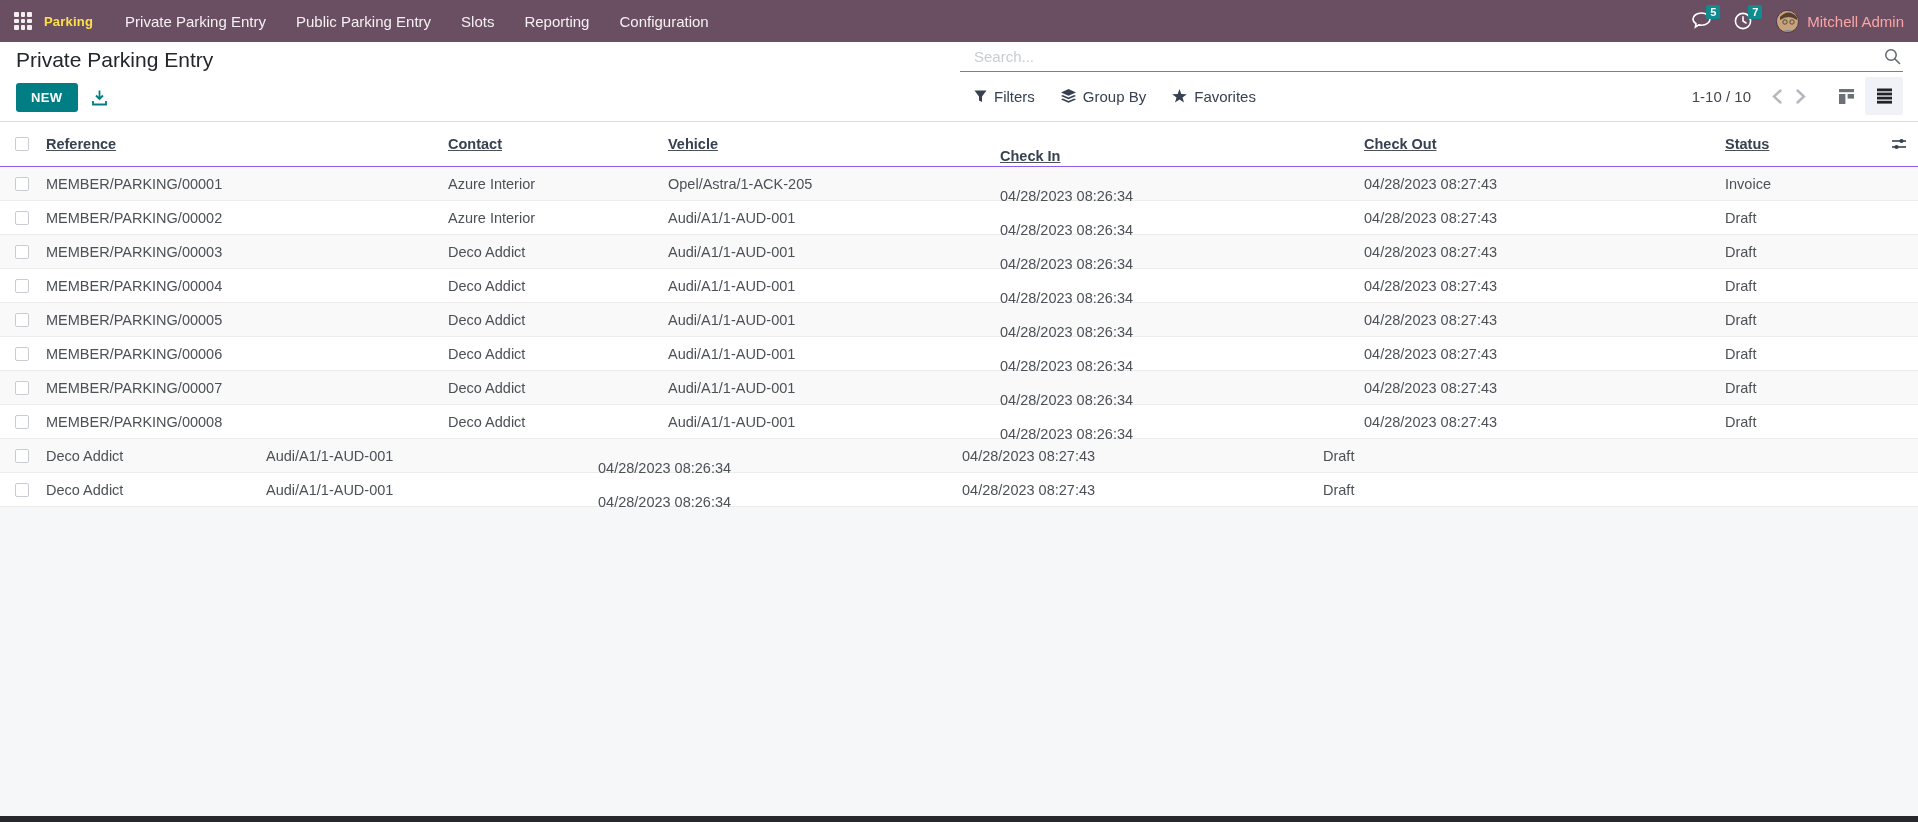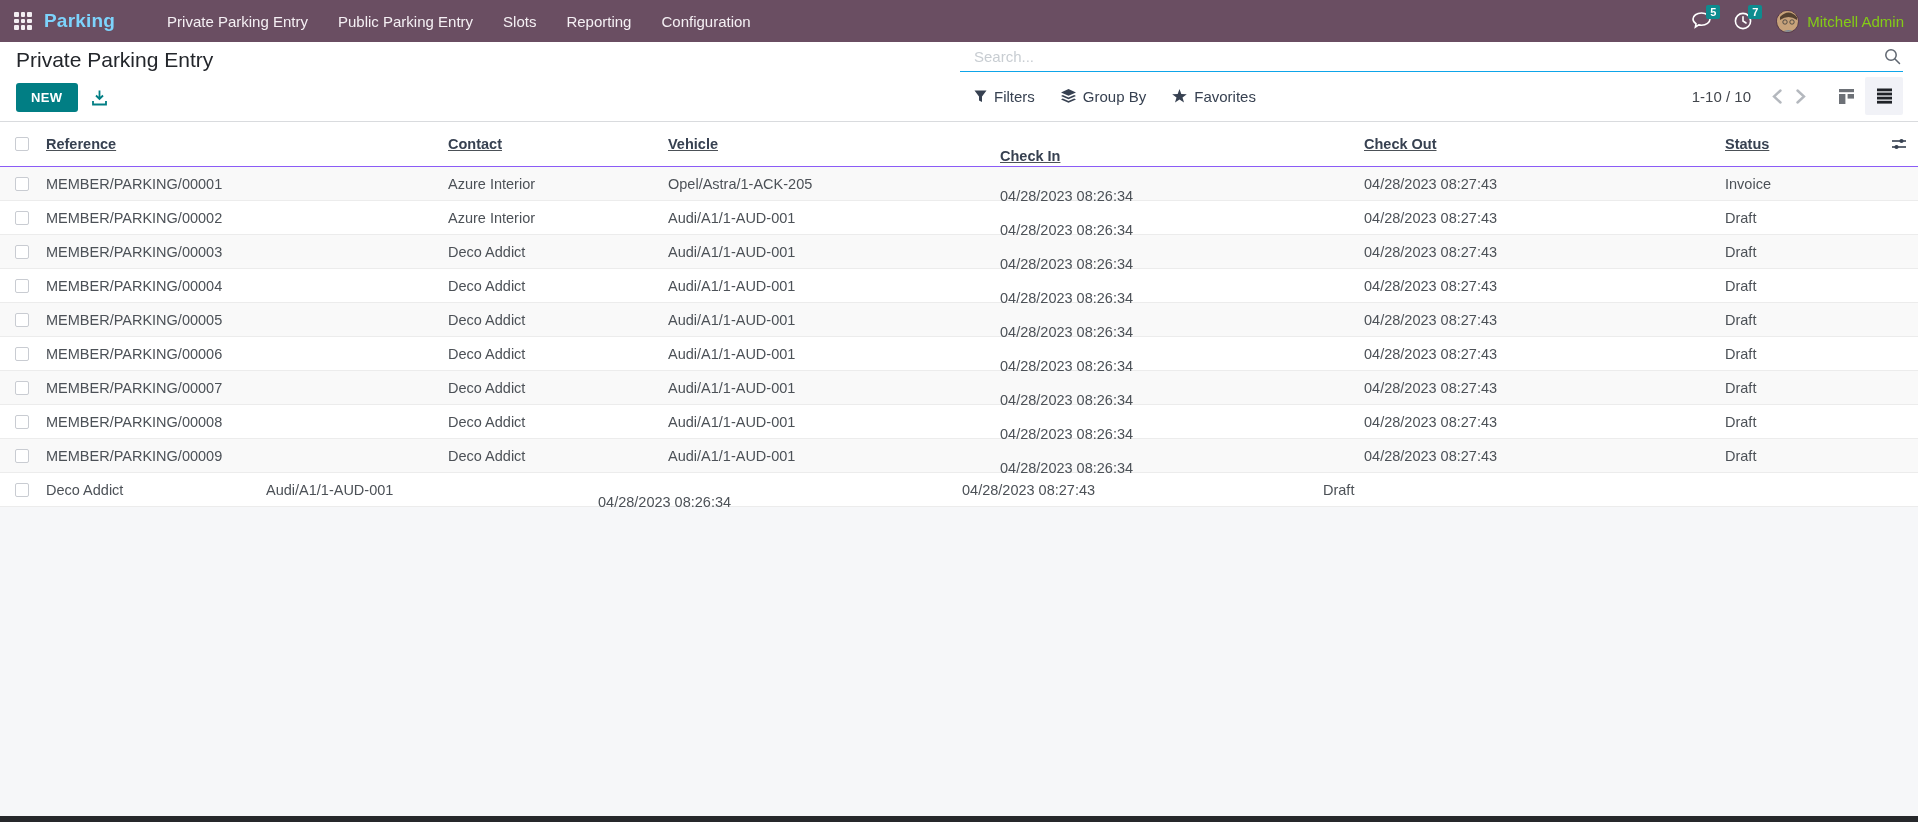--- a/index.html
+++ b/index.html
@@ -3,32 +3,32 @@
 <meta charset="utf-8">
 <style>
   * { margin:0; padding:0; box-sizing:border-box; }
   html,body { width:1918px; height:822px; overflow:hidden; background:#fff;
     font-family:"Liberation Sans","DejaVu Sans",sans-serif; color:#4c5157; }
 
   
   .navbar { height:42px; background:#6a4e62; display:flex; align-items:center; padding:0 14px; }
   .apps-grid { width:18px; height:18px; display:grid; grid-template-columns:repeat(3,1fr); gap:2px; cursor:pointer; margin-right:12px; }
   .apps-grid i { background:#f3eef2; border-radius:1px; }
-  .brand { color:#7dd3fc; font-size:19px; font-weight:700; letter-spacing:.2px; margin-right:40px; cursor:pointer; }
+  .brand { color:#fde047; font-size:13px; font-weight:700; letter-spacing:.2px; margin-right:20px; cursor:pointer; }
   .nav-menu { display:flex; align-items:center; gap:6px; }
   .nav-item { color:#f5f0f4; font-size:15px; padding:6px 12px; border-radius:3px; cursor:pointer; white-space:nowrap; }
   .nav-right { margin-left:auto; display:flex; align-items:center; gap:16px; }
   .nav-icon-wrap { position:relative; width:26px; height:24px; cursor:pointer; }
   .nav-icon-wrap svg { position:absolute; left:0; top:3px; }
   .badge { position:absolute; top:-4px; left:14px; background:#0e8c8f; color:#fff; font-size:11px;
     line-height:14px; padding:0 4px; border-radius:2px; font-weight:700; }
   .user { display:flex; align-items:center; gap:8px; cursor:pointer; }
   .avatar { width:23px; height:23px; border-radius:50%; overflow:hidden; display:block;
     background:radial-gradient(circle at 50% 38%, #e8c19a 0 38%, #b98d63 39% 60%, #6e5540 61% 100%); border:1px solid #55394c; }
-  .user-name { color:#84cc16; font-size:15px; }
+  .user-name { color:#fca5a5; font-size:15px; }
 
   
   .control-panel { height:79px; display:flex; background:#fff; }
   .cp-left { flex:1; padding:4px 0 0 16px; }
   .page-title { font-size:21px; color:#23262b; line-height:28px; }
   .cp-buttons { margin-top:9px; display:flex; align-items:center; gap:14px; }
   .btn-new { background:#017e84; color:#fff; border:none; border-radius:3px; font-size:13px;
     font-weight:700; letter-spacing:.4px; padding:7px 15px; cursor:pointer; font-family:inherit; }
   .export-btn { color:#017e84; cursor:pointer; display:flex; align-items:center; }
 
@@ -313,21 +313,20 @@
         <div class="col-vehicle">Audi/A1/1-AUD-001</div>
         <div class="col-in">04/28/2023 08:26:34</div>
         <div class="col-out">04/28/2023 08:27:43</div>
         <div class="col-status">Draft</div>
         <div class="col-gear"></div>
       </div>
       <div class="trow stripe">
         <div class="col-check">
           <span class="cb"></span>
         </div>
-        <div class="col-ref">MEMBER/PARKING/00009</div>
         <div class="col-contact">Deco Addict</div>
         <div class="col-vehicle">Audi/A1/1-AUD-001</div>
         <div class="col-in">04/28/2023 08:26:34</div>
         <div class="col-out">04/28/2023 08:27:43</div>
         <div class="col-status">Draft</div>
         <div class="col-gear"></div>
       </div>
       <div class="trow">
         <div class="col-check">
           <span class="cb"></span>

